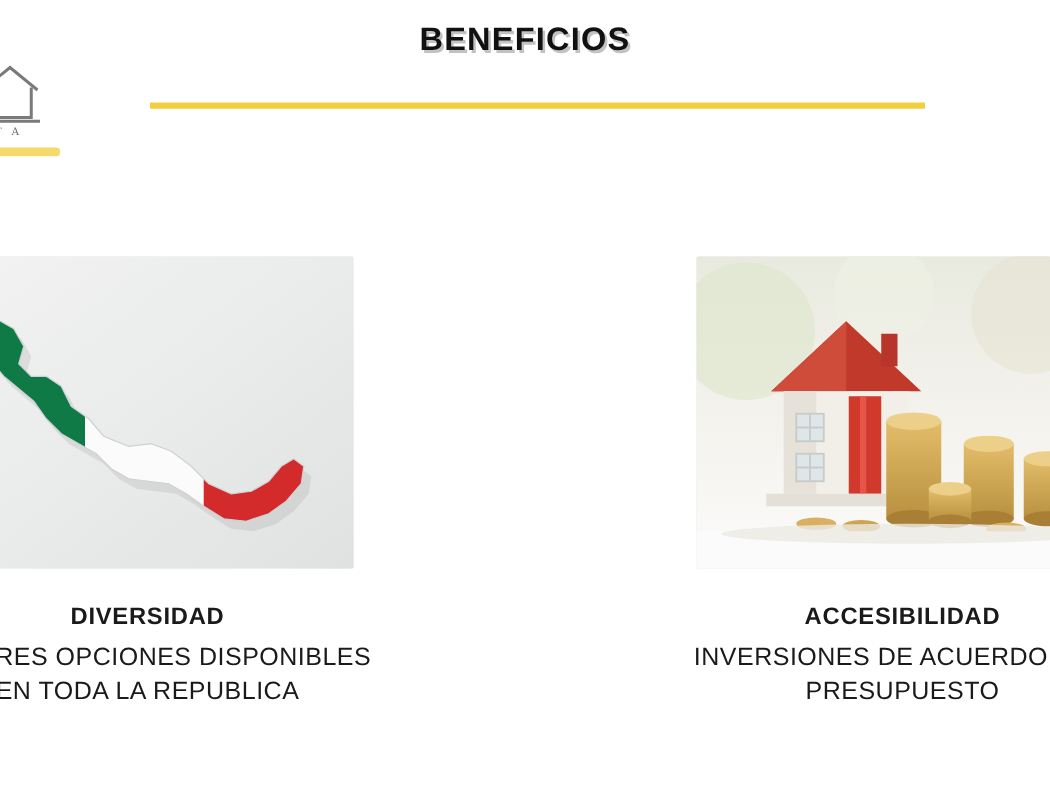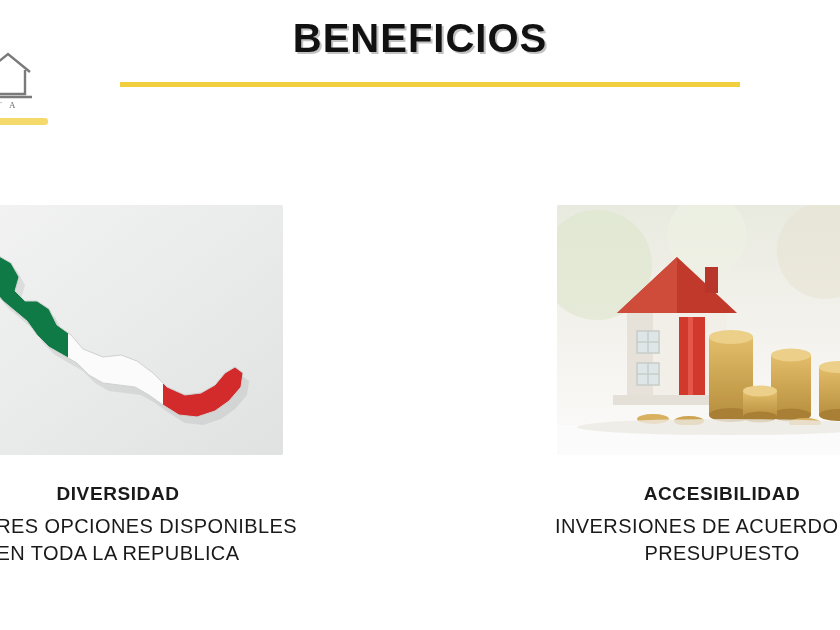--- a/index.html
+++ b/index.html
@@ -43,21 +43,21 @@
     border-radius: 3px;
   }
 
   
   .title {
     position: absolute;
     left: 0;
     top: 16px;
     width: 840px;
     text-align: center;
-    font-size: 40px;
+    font-size: 26px;
     font-weight: bold;
     letter-spacing: 1px;
     color: #111111;
     text-shadow: 2px 2px 0 rgba(120,120,120,0.45);
   }
   .title-rule {
     position: absolute;
     left: 120px;
     top: 82px;
     width: 620px;

